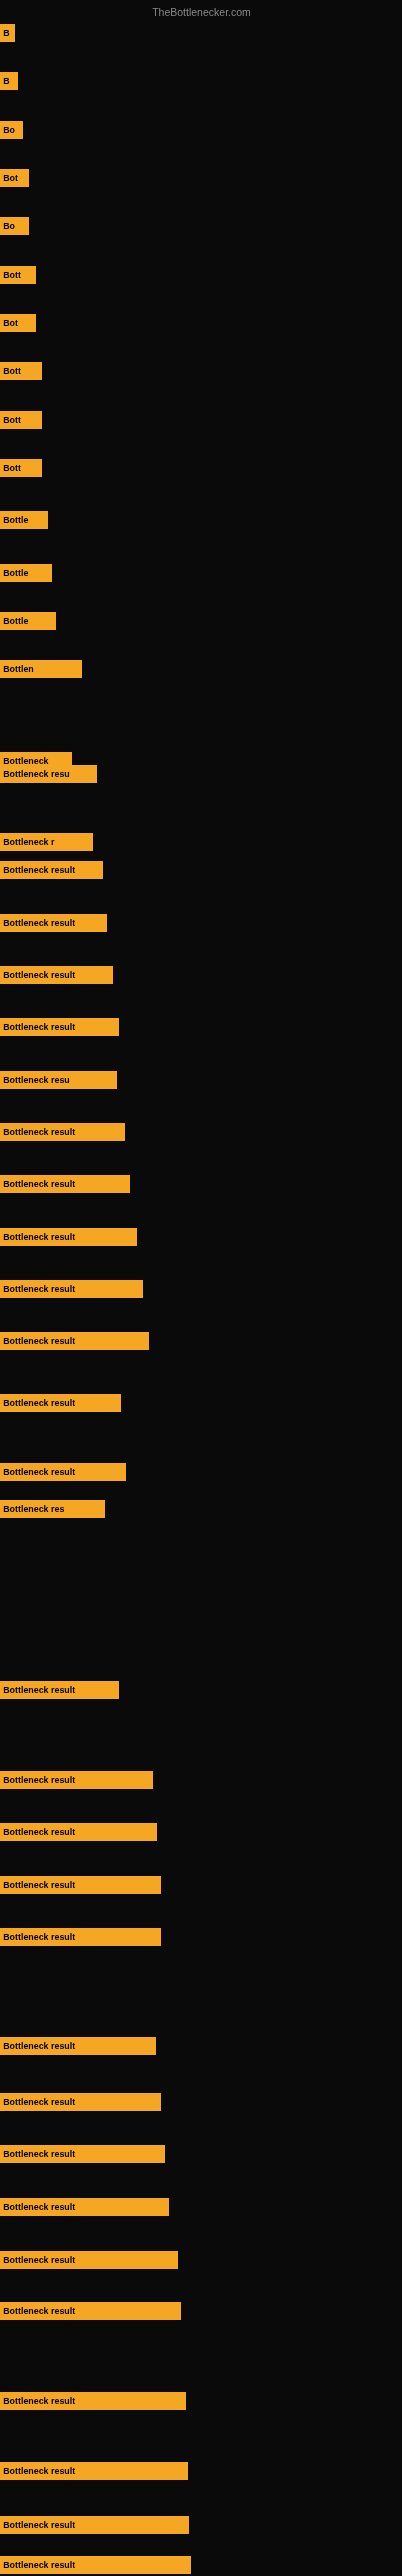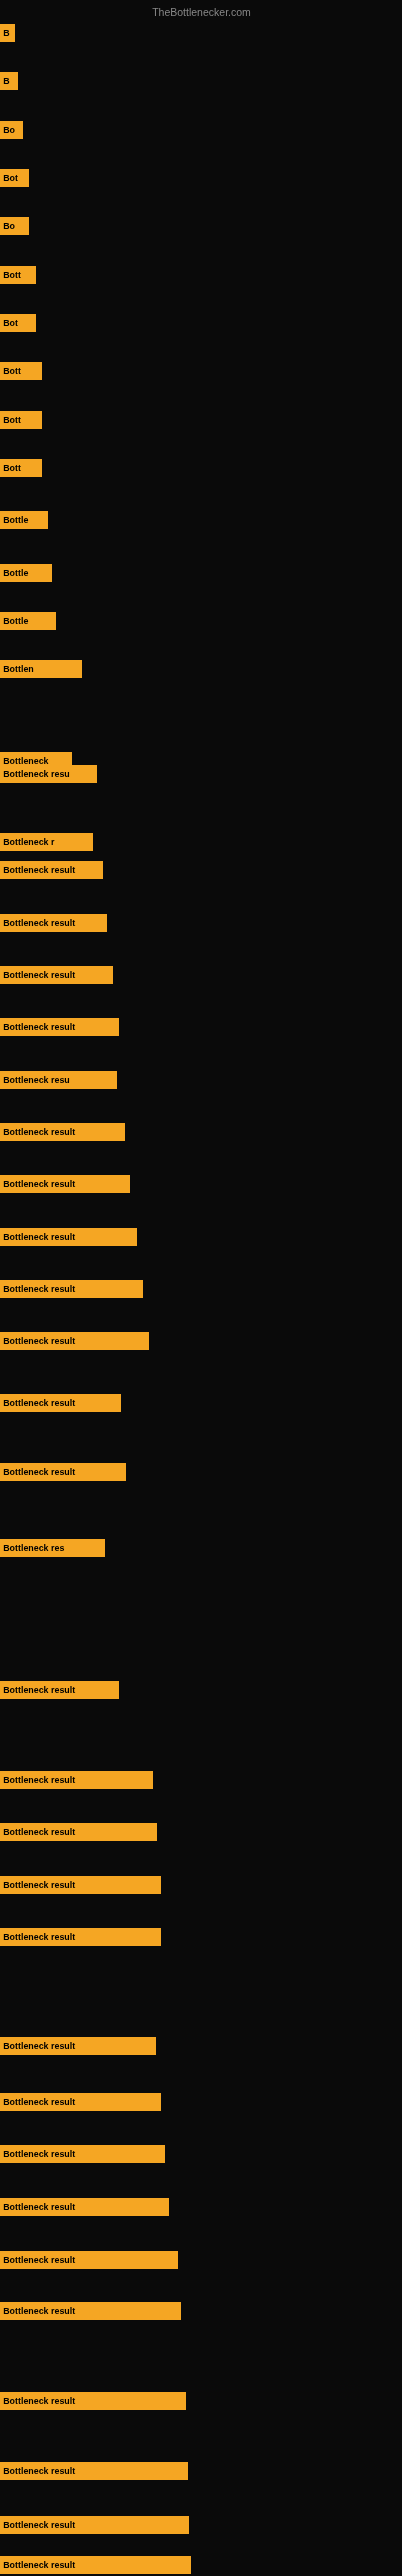--- a/index.html
+++ b/index.html
@@ -124,21 +124,21 @@
   </div>
 <div class="bar-container" style="top: 1332px;">
     <div class="bar" style="width: 149px; height: 17.7px;">Bottleneck result</div>
   </div>
 <div class="bar-container" style="top: 1394px;">
     <div class="bar" style="width: 121px; height: 17.7px;">Bottleneck result</div>
   </div>
 <div class="bar-container" style="top: 1463px;">
     <div class="bar" style="width: 126px; height: 17.7px;">Bottleneck result</div>
   </div>
-<div class="bar-container" style="top: 1539px;">
+<div class="bar-container" style="top: 1500px;">
     <div class="bar" style="width: 105px; height: 17.7px;">Bottleneck res</div>
   </div>
 <div class="bar-container" style="top: 1681px;">
     <div class="bar" style="width: 119px; height: 17.7px;">Bottleneck result</div>
   </div>
 <div class="bar-container" style="top: 1771px;">
     <div class="bar" style="width: 153px; height: 17.7px;">Bottleneck result</div>
   </div>
 <div class="bar-container" style="top: 1823px;">
     <div class="bar" style="width: 157px; height: 17.7px;">Bottleneck result</div>

